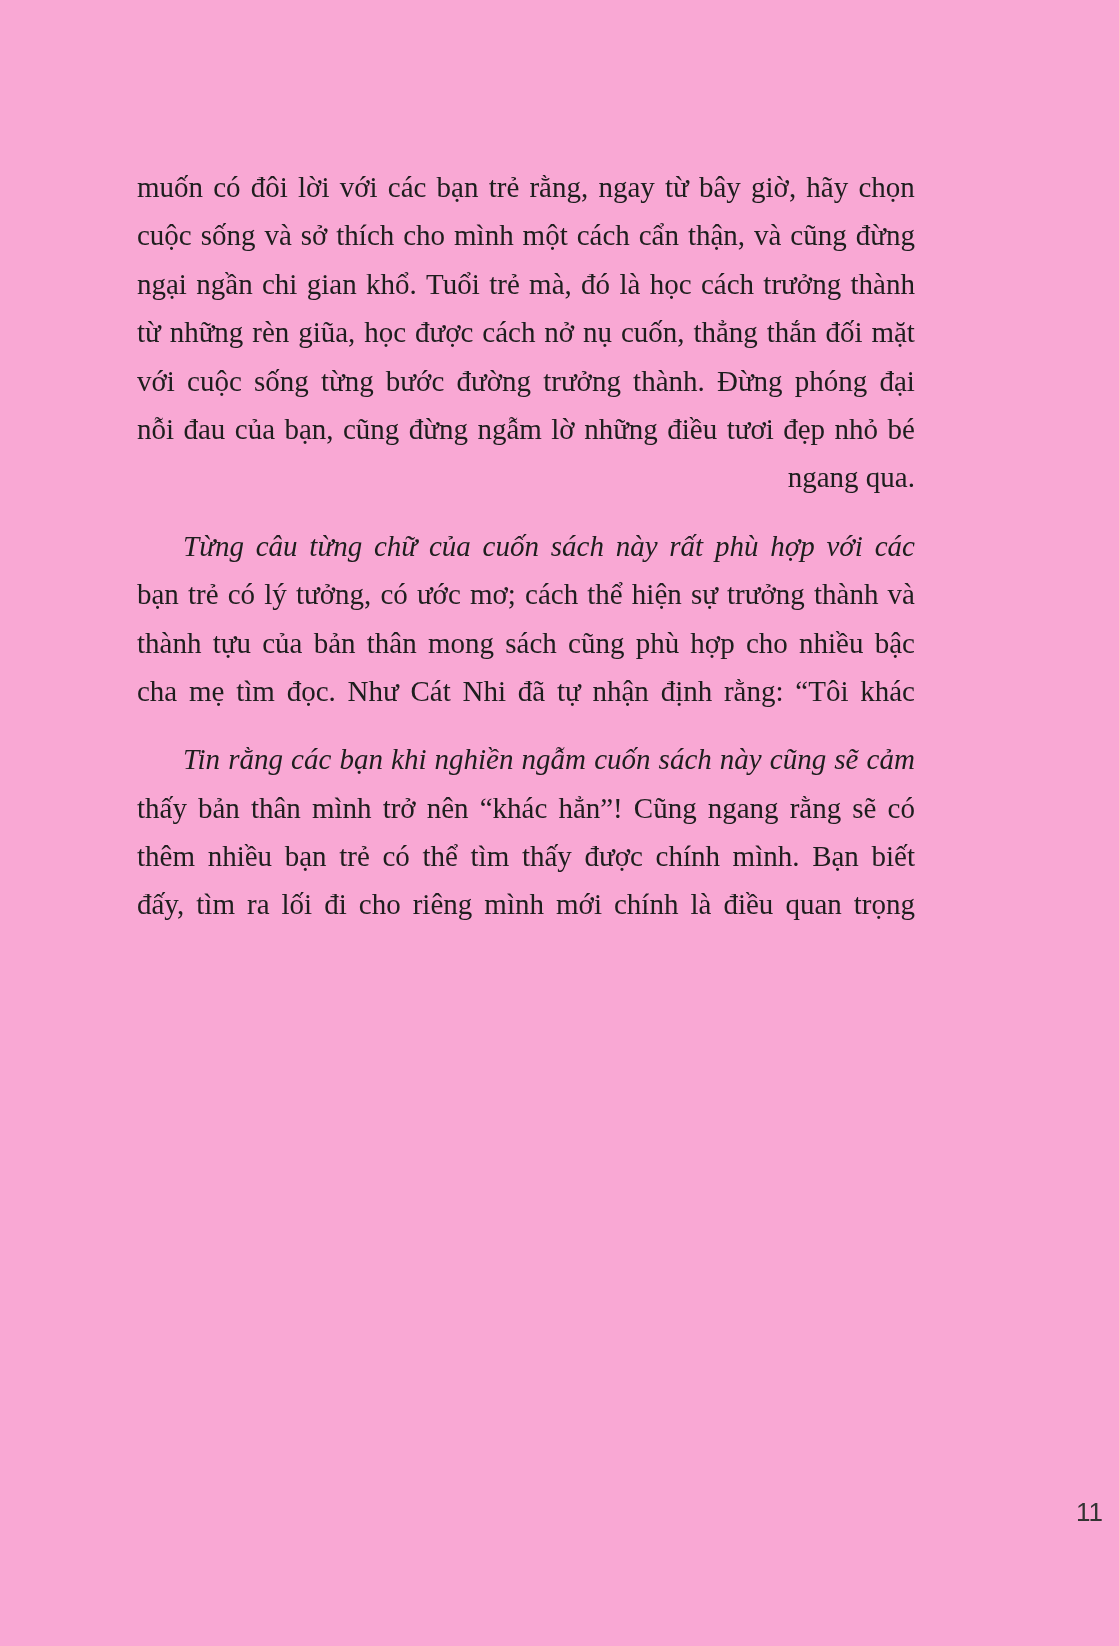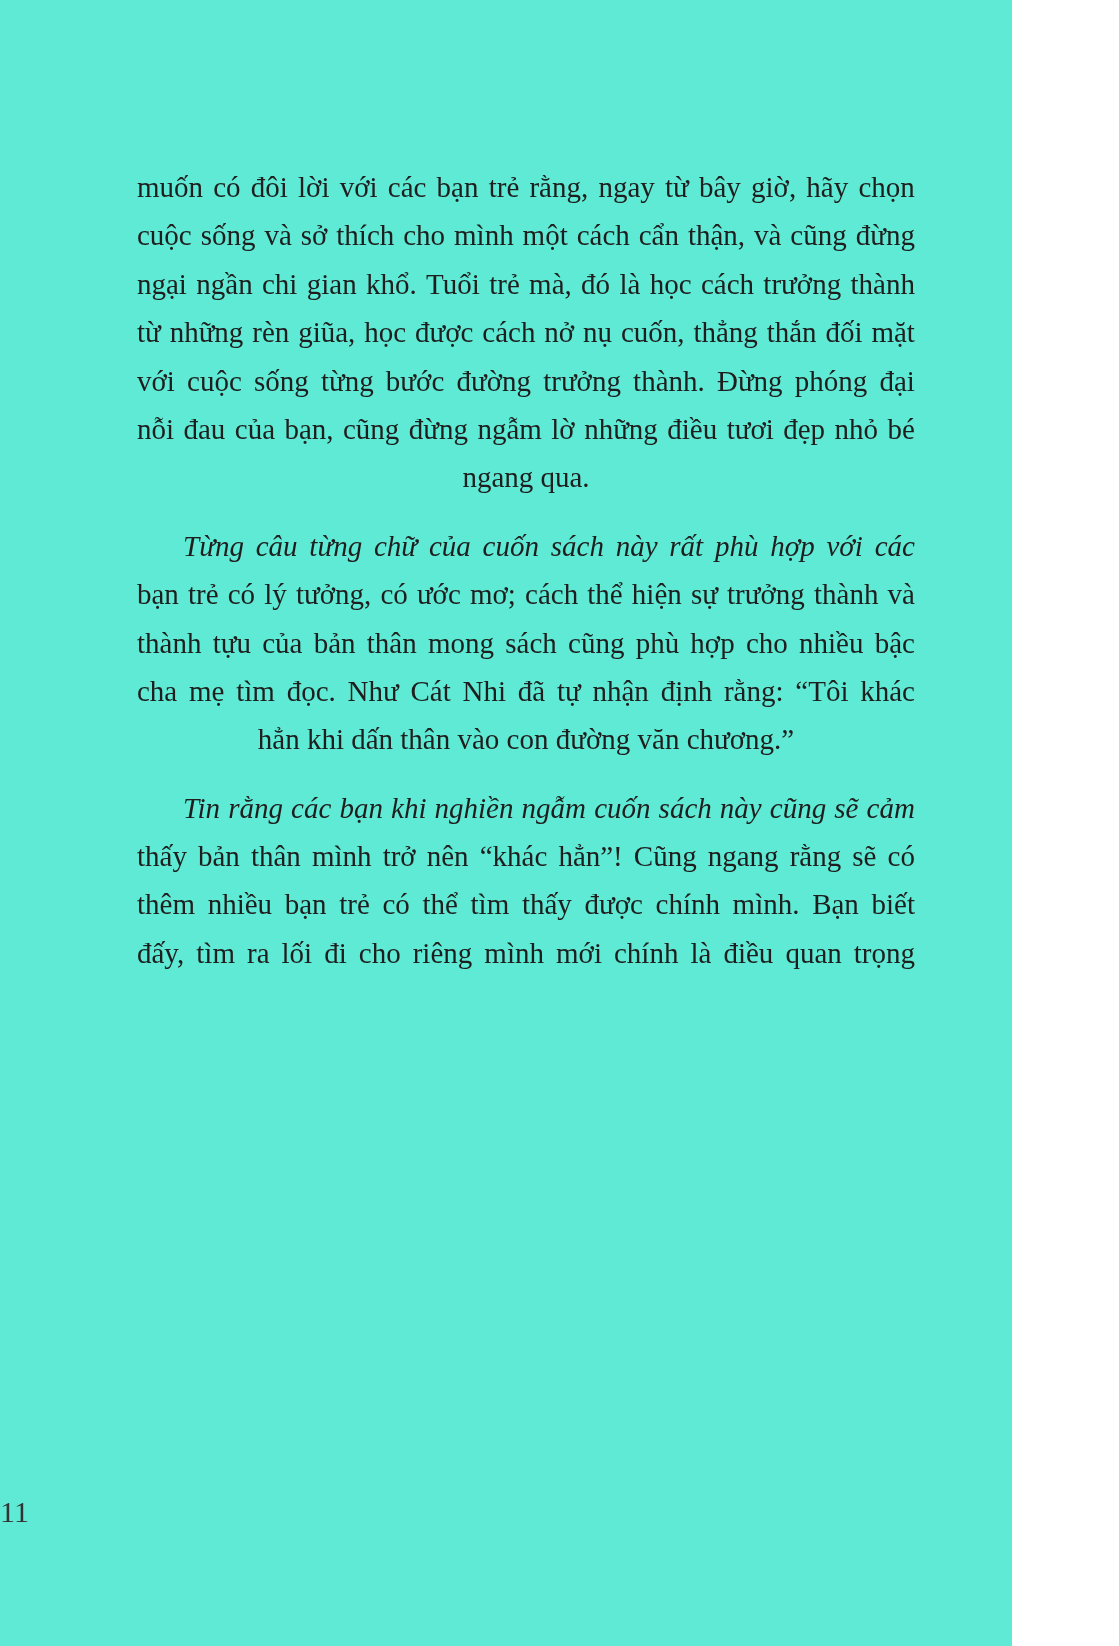--- a/index.html
+++ b/index.html
@@ -2,23 +2,23 @@
 <html><head>
 <meta charset="utf-8">
 <style>
   html, body {
     margin: 0;
     padding: 0;
     background: #ffffff;
   }
   .book-page {
     position: relative;
-    width: 1012px;
+    width: 1119px;
     height: 1646px;
-    background: #5eead4;
+    background: #f9a8d4;
     font-family: "Liberation Serif", serif;
     color: #1e1e1e;
     overflow: hidden;
   }
   .text-block {
     position: absolute;
     left: 137px;
     top: 163px;
     width: 778px;
   }
@@ -31,30 +31,30 @@
     justify-content: space-between;
     line-height: 48.4px;
     height: 48.4px;
   }
   .line.first-indent {
     padding-left: 46px;
     font-style: italic;
   }
   .line.last {
     display: block;
-    text-align: center;
+    text-align: right;
   }
   .folio {
     position: absolute;
     top: 1494px;
     left: 0;
     width: 1103px;
-    text-align: left;
-    font-family: Liberation Serif, serif;
-    font-size: 30px;
+    text-align: right;
+    font-family: Liberation Sans, sans-serif;
+    font-size: 26px;
     line-height: 36px;
     color: #333333;
   }
 </style>
 </head>
 <body>
 
 <div class="book-page">
   <div class="text-block">
       <div class="para">
@@ -211,21 +211,20 @@
           <span>Cát</span>
           <span>Nhi</span>
           <span>đã</span>
           <span>tự</span>
           <span>nhận</span>
           <span>định</span>
           <span>rằng:</span>
           <span>“Tôi</span>
           <span>khác</span>
         </div>
-        <div class="line last">hẳn khi dấn thân vào con đường văn chương.”</div>
       </div>
       <div class="para">
         <div class="line first-indent">
           <span>Tin</span>
           <span>rằng</span>
           <span>các</span>
           <span>bạn</span>
           <span>khi</span>
           <span>nghiền</span>
           <span>ngẫm</span>

